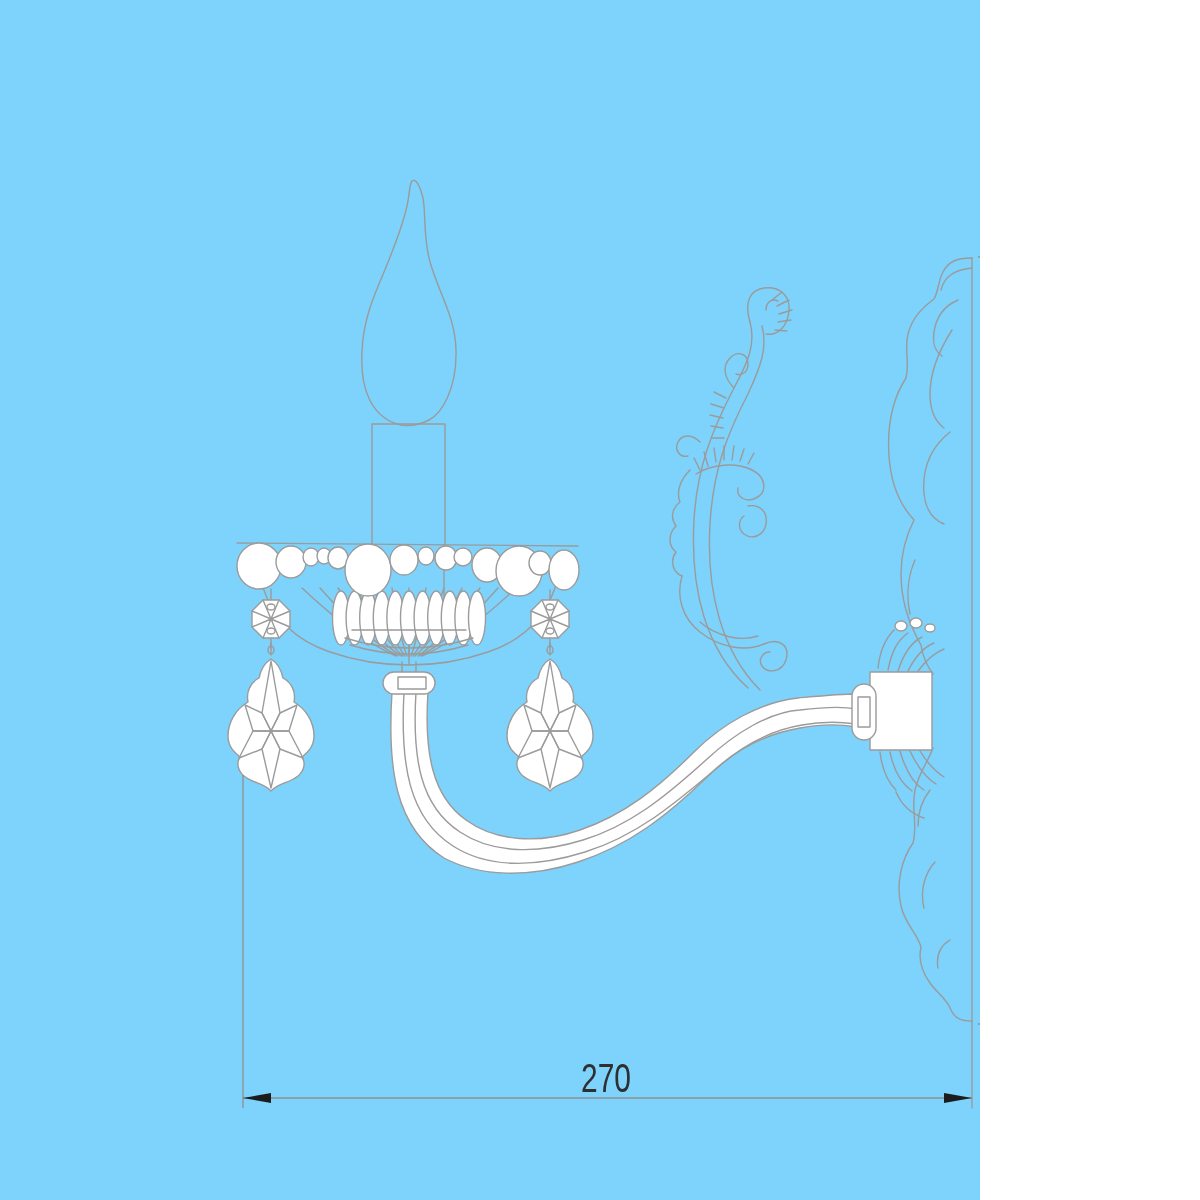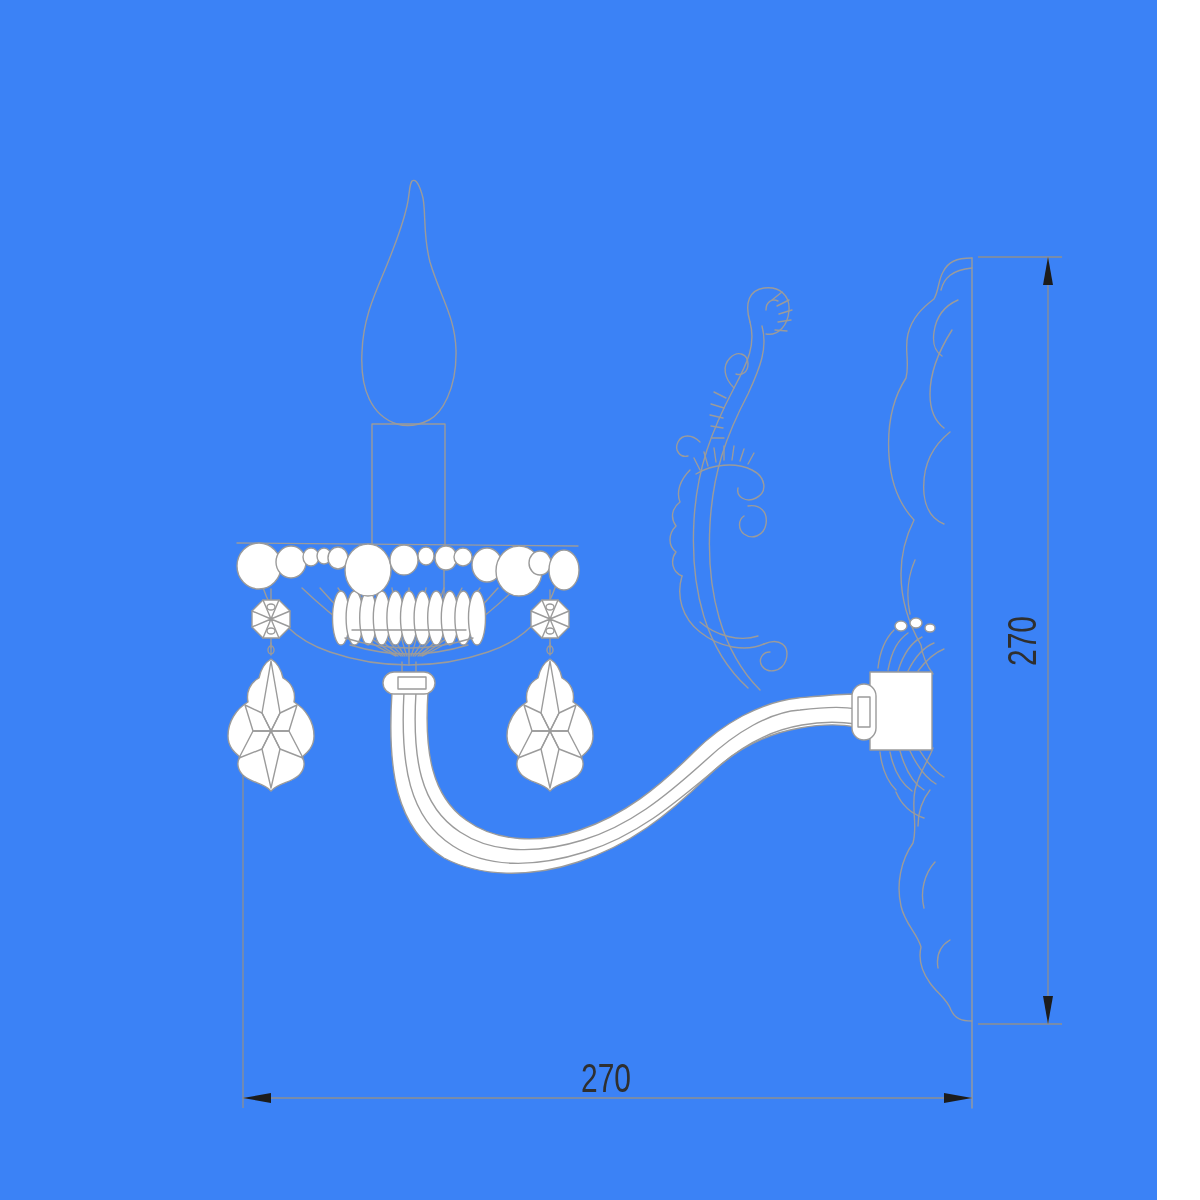--- a/index.html
+++ b/index.html
@@ -1,16 +1,16 @@
 <!DOCTYPE html>
 <html><head>
 <meta charset="utf-8">
 <style>
   html,body{margin:0;padding:0;background:#fff;}
-  .stage{width:1157px;height:1200px;position:relative;background:#3b82f6;overflow:hidden;}
+  .stage{width:980px;height:1200px;position:relative;background:#7dd3fc;overflow:hidden;}
   svg{display:block;}
   .draw{stroke:#9b9b9b;stroke-width:1.4;fill:none;stroke-linecap:round;stroke-linejoin:round;}
   .fillw{fill:#ffffff;}
   .dim{stroke:#8f8f8f;stroke-width:1.3;fill:none;}
   .arrow{fill:#1c1c1c;stroke:none;}
   .dimtext{fill:#2f2f2f;font-family:"Liberation Sans", sans-serif;font-size:40px;}
 </style>
 </head>
 <body>
 

